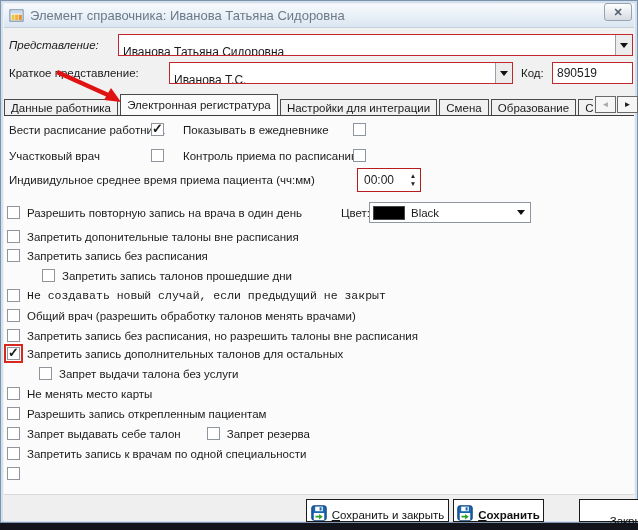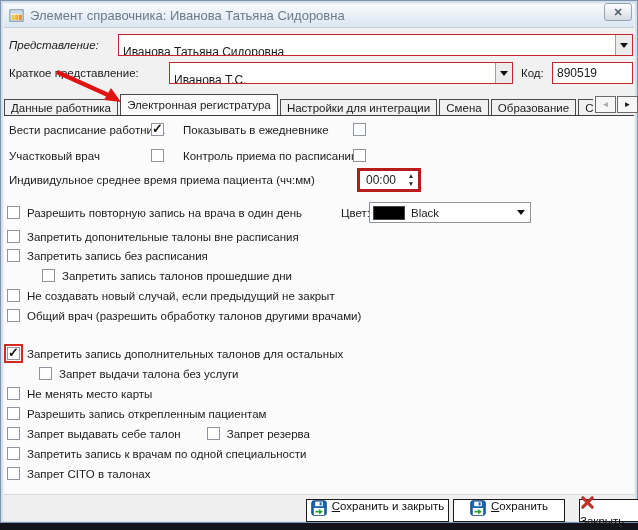--- a/index.html
+++ b/index.html
@@ -86,21 +86,21 @@
   .opt {
     position: absolute; left: 6px; display: flex; align-items: center; gap: 7px;
     height: 17px; white-space: nowrap; z-index: 2;
   }
   .opt.hl .cb { outline: 2px solid #d6281e; outline-offset: 1px; }
   .abs { position: absolute; white-space: nowrap; z-index: 2; }
 
   
   .spinner {
     position: absolute; left: 356px; top: 167px; width: 64px; height: 24px;
-    border: 3px solid #b91c1c; background: #fff; display: flex; align-items: center; z-index: 2;
+    border: 1px solid #b91c1c; background: #fff; display: flex; align-items: center; z-index: 2;
   }
   .spinner .val { flex: 1; padding-left: 6px; font-size: 12px; }
   .spincol { width: 14px; display: flex; flex-direction: column; align-items: center; justify-content: center; }
   .spincol span { font-size: 6.5px; line-height: 8px; color: #222; }
 
   
   .colorcombo {
     position: absolute; left: 368px; top: 201px; width: 162px; height: 21px;
     border: 1px solid #8f959d; background: #fff;
     display: flex; align-items: center; gap: 6px; padding: 0 5px 0 3px; z-index: 2;
@@ -108,21 +108,21 @@
   .swatch { width: 32px; height: 14px; border: 1px solid #444; flex: none; }
   .colorcombo .tri-down { margin-left: auto; margin-top: 4px; }
 
   
   .footer {
     position: absolute; left: 3px; right: 3px; top: 493px; height: 27px;
     background: #efefef; border-top: 1px solid #d9d9d9;
   }
   .btn {
     position: absolute; top: 498px; height: 23px; background: #fff;
-    border: 1px solid #1a1a1a; display: flex; align-items: flex-start; justify-content: center;
+    border: 1px solid #1a1a1a; display: flex; align-items: flex-end; justify-content: center;
     gap: 5px; color: #111; z-index: 2; cursor: default;
   }
   .btn .hot { text-decoration: underline; }
   .btn svg { flex: none; }
 
   .arrow-overlay { position: absolute; left: 0; top: 0; z-index: 10; pointer-events: none; }
 </style>
 </head>
 <body>
 
@@ -218,27 +218,31 @@
       <span>Запретить допонительные талоны вне расписания</span>
     </label>
   <label class="opt" style="top:246px;">
       <span class="cb"></span>
       <span>Запретить запись без расписания</span>
     </label>
   <label class="opt" style="top:266px;padding-left:35px;">
       <span class="cb"></span>
       <span>Запретить запись талонов прошедшие дни</span>
     </label>
-  <label class="opt" style="top:286px;">
+  <label class="opt" style="top:286px;font-family:Liberation Mono, monospace;">
       <span class="cb"></span>
       <span>Не создавать новый случай, если предыдущий не закрыт</span>
     </label>
   <label class="opt" style="top:306px;">
       <span class="cb"></span>
-      <span>Общий врач (разрешить обработку талонов другими врачами)</span>
+      <span>Общий врач (разрешить обработку талонов менять врачами)</span>
+    </label>
+  <label class="opt" style="top:326px;">
+      <span class="cb"></span>
+      <span>Запретить запись без расписания, но разрешить талоны вне расписания</span>
     </label>
   <label class="opt hl" style="top:344px;">
       <span class="cb checked"></span>
       <span>Запретить запись дополнительных талонов для остальных</span>
     </label>
   <label class="opt" style="top:364px;padding-left:32px;">
       <span class="cb"></span>
       <span>Запрет выдачи талона без услуги</span>
     </label>
   <label class="opt" style="top:384px;">
@@ -255,37 +259,36 @@
     <span style="width:12px;"></span>
     <span class="cb"></span>
       <span>Запрет резерва</span>
   </label>
   <label class="opt" style="top:444px;">
       <span class="cb"></span>
       <span>Запретить запись к врачам по одной специальности</span>
     </label>
   <label class="opt" style="top:464px;">
       <span class="cb"></span>
-      <span>Запрет CITO в талонах</span>
     </label>
 
   <div class="footer"></div>
 
   <div class="btn" style="left:305px; width:143px;">
     <svg width="16" height="16" viewBox="0 0 16 16">
       <rect x="0.8" y="0.8" width="14.4" height="14.4" rx="2" fill="#1b66b0" stroke="#0d3f73"></rect>
       <rect x="4.2" y="1.6" width="7.6" height="4.6" fill="#fff"></rect>
       <rect x="8.6" y="2.3" width="2" height="3.2" fill="#1b66b0"></rect>
       <rect x="2.8" y="8" width="10.4" height="7" fill="#fff"></rect>
       <path d="M4.5 10.8h3.6V8.9l3.6 2.8-3.6 2.8v-1.9H4.5z" fill="#2da12d"></path>
     </svg>
     <span><span class="hot">С</span><span>охранить и закрыть</span></span>
   </div>
 
-  <div class="btn" style="left:452px; width:112px;">
+  <div class="btn" style="left:452px; width:91px;font-weight:bold;">
     <svg width="16" height="16" viewBox="0 0 16 16">
       <rect x="0.8" y="0.8" width="14.4" height="14.4" rx="2" fill="#1b66b0" stroke="#0d3f73"></rect>
       <rect x="4.2" y="1.6" width="7.6" height="4.6" fill="#fff"></rect>
       <rect x="8.6" y="2.3" width="2" height="3.2" fill="#1b66b0"></rect>
       <rect x="2.8" y="8" width="10.4" height="7" fill="#fff"></rect>
       <path d="M4.5 10.8h3.6V8.9l3.6 2.8-3.6 2.8v-1.9H4.5z" fill="#2da12d"></path>
     </svg>
     <span><span class="hot">С</span><span>охранить</span></span>
   </div>
 

